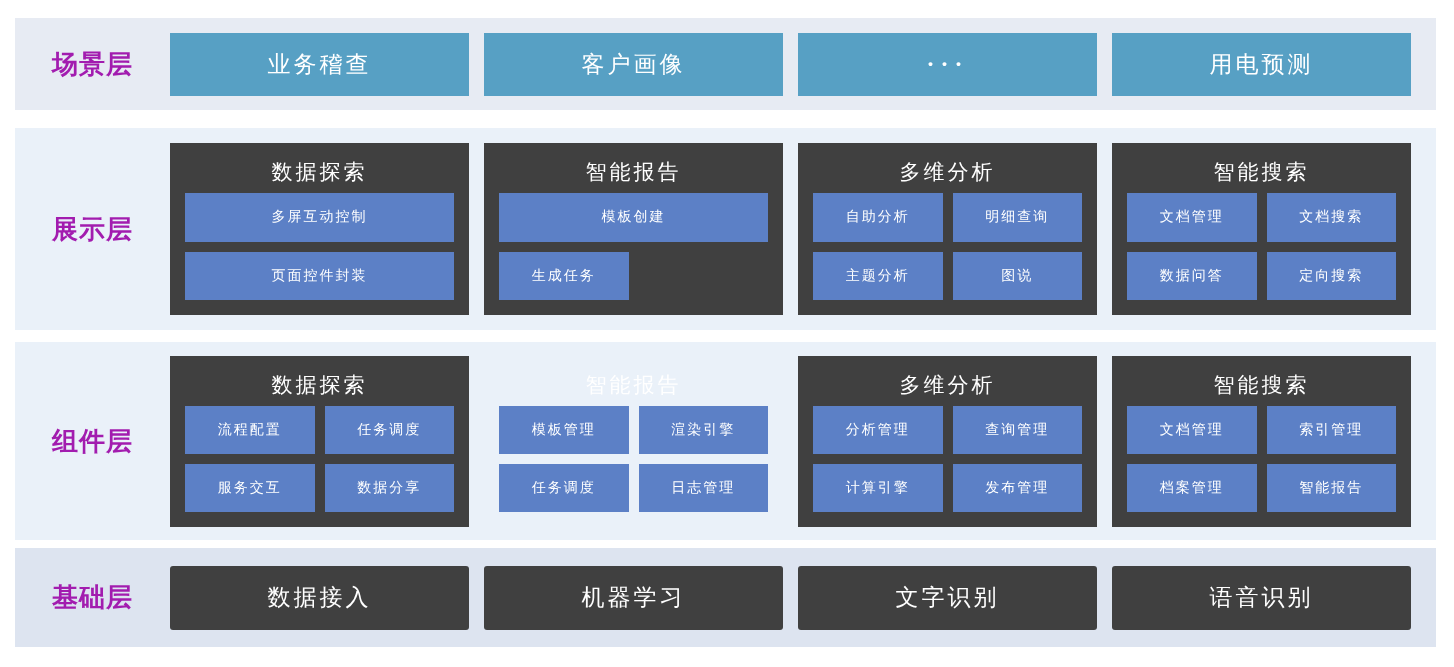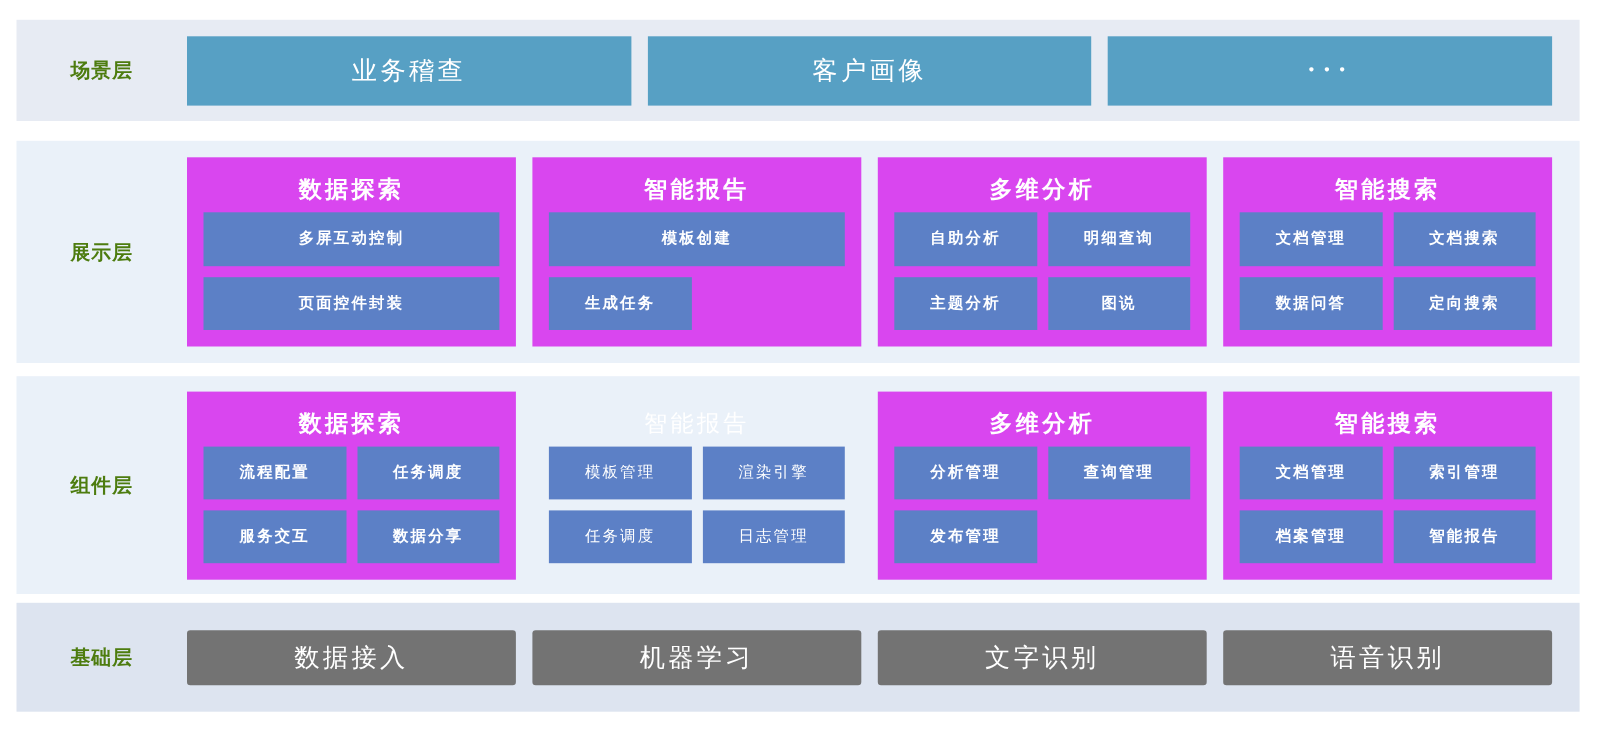--- a/index.html
+++ b/index.html
@@ -17,53 +17,53 @@
   .band-scene     { margin-top:18px; height:92px;  background:#E7EBF3; }
   .band-display   { margin-top:18px; height:202px; background:#EAF1F9; }
   .band-component { margin-top:12px; height:198px; background:#EAF1F9; }
   .band-base      { margin-top:8px;  height:99px;  background:#DDE4F0; }
 
   .layer-label {
     width:155px; flex:0 0 155px;
     text-align:center;
     font-family:"Liberation Sans", sans-serif;
     font-weight:bold;
-    font-size:18px;
-    color:#4d7c0f;
+    font-size:26px;
+    color:#a21caf;
     letter-spacing:1px;
   }
   .content {
     flex:1;
     display:flex;
     gap:15px;
     margin-right:25px;
   }
 
   
   .box {
     flex:1;
     display:flex; align-items:center; justify-content:center;
     color:#ffffff;
     font-size:23px;
     letter-spacing:3px;
   }
   .band-scene .box { height:63px; background:#57A0C4; }
-  .band-base  .box { height:50px; background:#737373; border-radius:3px; }
+  .band-base  .box { height:64px; background:#404040; border-radius:3px; }
   .box.ellipsis { font-weight:bold; font-size:24px; letter-spacing:6px; }
 
   
   .group {
     flex:1;
     box-sizing:border-box;
     padding:8px 15px 15px 15px;
     display:flex; flex-direction:column;
   }
   .band-display .group   { height:172px; }
   .band-component .group { height:171px; }
-  .group.contained { background:#d946ef;font-weight:bold; }
+  .group.contained { background:#404040; }
   .group.bare { background:transparent; }
   .group-title {
     color:#ffffff;
     text-align:center;
     font-size:21px;
     line-height:42px;
     letter-spacing:3px;
     flex:0 0 auto;
   }
   .items {
@@ -85,20 +85,21 @@
 <body>
 
 <div class="page">
 
   <div class="band band-scene">
     <div class="layer-label">场景层</div>
     <div class="content">
       <div class="box">业务稽查</div>
       <div class="box">客户画像</div>
       <div class="box ellipsis">···</div>
+      <div class="box">用电预测</div>
     </div>
   </div>
 
   <div class="band band-display">
     <div class="layer-label">展示层</div>
     <div class="content">
 
       <div class="group contained">
         <div class="group-title">数据探索</div>
         <div class="items">
@@ -160,20 +161,21 @@
           <div class="item">任务调度</div>
           <div class="item">日志管理</div>
         </div>
       </div>
 
       <div class="group contained">
         <div class="group-title">多维分析</div>
         <div class="items">
           <div class="item">分析管理</div>
           <div class="item">查询管理</div>
+          <div class="item">计算引擎</div>
           <div class="item">发布管理</div>
         </div>
       </div>
 
       <div class="group contained">
         <div class="group-title">智能搜索</div>
         <div class="items">
           <div class="item">文档管理</div>
           <div class="item">索引管理</div>
           <div class="item">档案管理</div>

